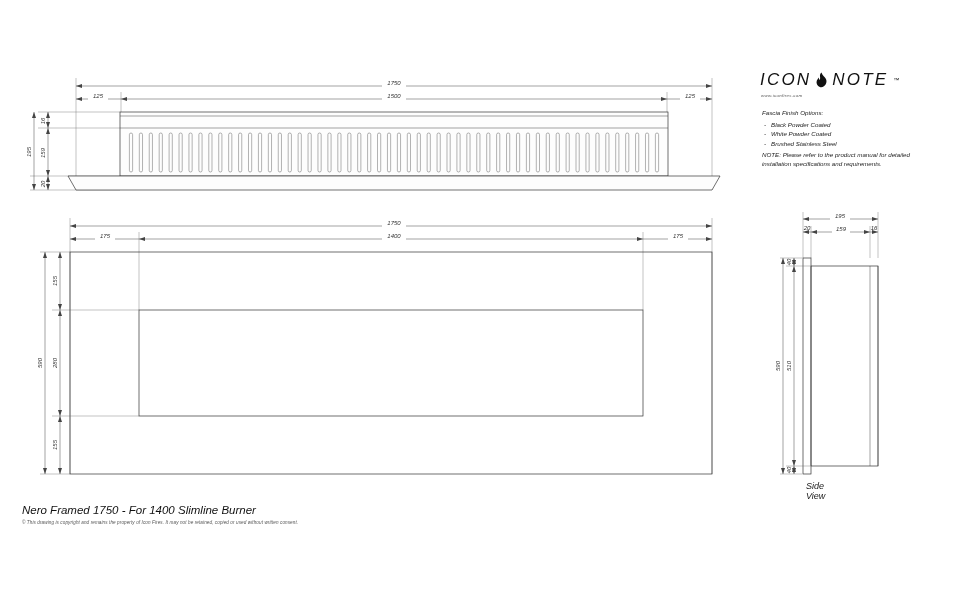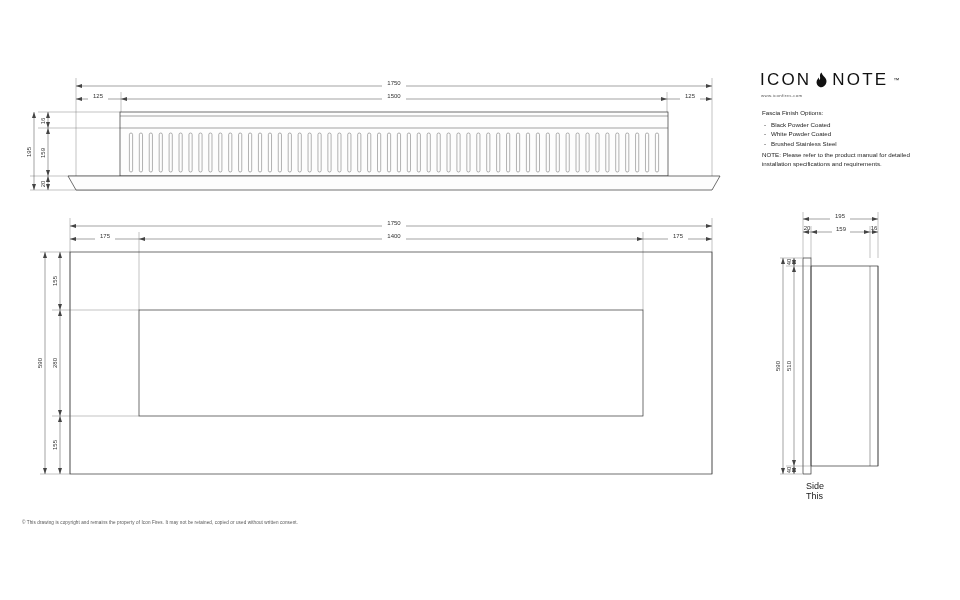--- a/index.html
+++ b/index.html
@@ -13,20 +13,21 @@
     font-family: "Liberation Sans", sans-serif;
     color: #1a1a1a;
     overflow: hidden;
     position: relative;
   }
   #sheet {
     position: absolute;
     left: 0; top: 0;
     width: 825px;
     height: 600px;
+    font-style: italic;
   }
   svg.drawing {
     position: absolute;
     left: 0; top: 0;
     width: 960px;
     height: 600px;
   }
   .dim-text {
     font-family: "Liberation Sans", sans-serif;
     font-size: 6px;
@@ -406,16 +407,17 @@
     <div class="finish-title">Fascia Finish Options:</div>
     <ul class="finish-list">
       <li>Black Powder Coated</li>
       <li>White Powder Coated</li>
       <li>Brushed Stainless Steel</li>
     </ul>
   </div>
 
   <div class="note-block">NOTE: Please refer to the product manual for detailed installation specifications and requirements.</div>
 
-  <div class="side-view-label">Side This</div>
+  <div class="side-view-label">Side View</div>
+  <div class="main-title">Nero Framed 1750 - For 1400 Slimline Burner</div>
   <div class="copyright">© This drawing is copyright and remains the property of Icon Fires. It may not be retained, copied or used without written consent.</div>
 
 </div>
 
 </body></html>

